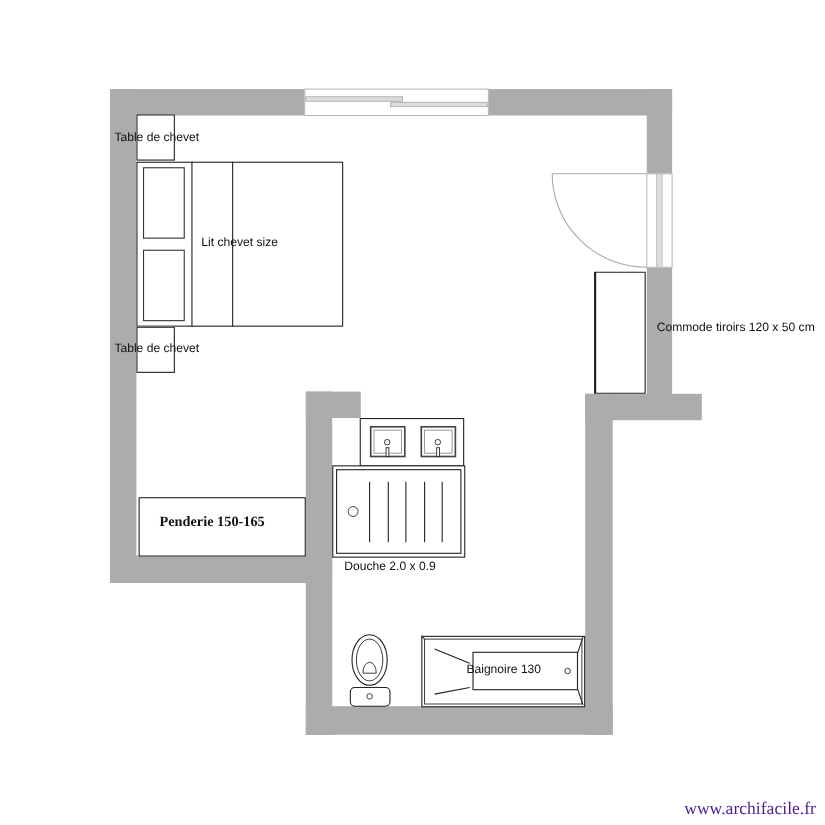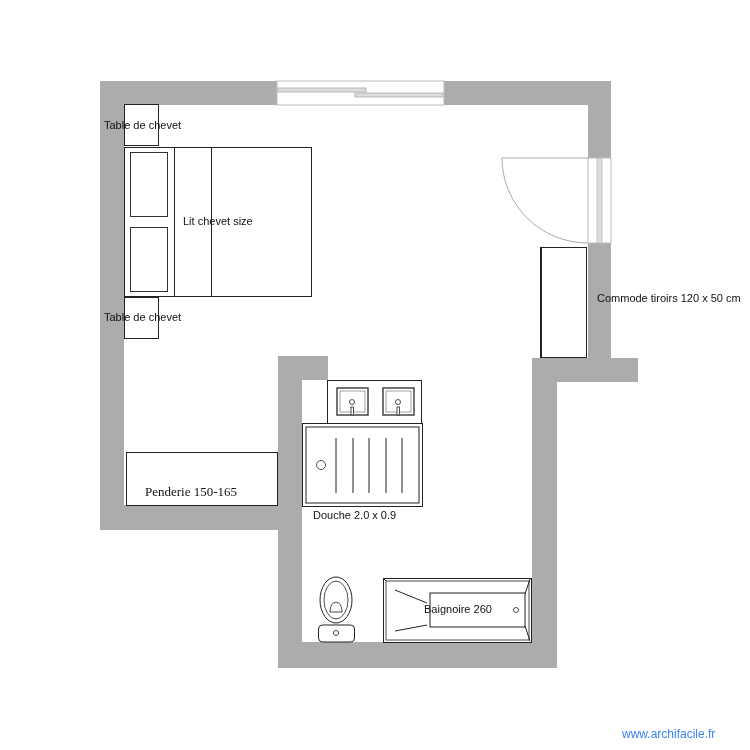--- a/index.html
+++ b/index.html
@@ -49,21 +49,21 @@
 <div class="abs" style="left:211px;top:147px;width:1px;height:150px;background:#222;"></div>
 <div class="label" style="left:183px;top:215px;">Lit chevet size</div>
 
 <div class="furn" style="left:124px;top:297px;width:35px;height:42px;"></div>
 <div class="label" style="left:104px;top:311px;">Table de chevet</div>
 
 <div class="furn" style="left:540px;top:247px;width:47px;height:111px;border-left:2px solid #222;"></div>
 <div class="label" style="left:569px;top:292px;margin-left:28px;">Commode tiroirs 120 x 50 cm</div>
 
 <div class="furn" style="left:126px;top:452px;width:152px;height:54px;"></div>
-<div class="label serif" style="left:145px;top:484px;">Penderie 150-165</div>
+<div class="label serif" style="left:145px;top:466px;font-weight:bold;">Penderie 150-165</div>
 
 <svg style="left:327px;top:380px;" width="96" height="44">
   <rect x="0.5" y="0.5" width="94" height="43" fill="#fff" stroke="#222" stroke-width="1"></rect>
   <rect x="10" y="8" width="31" height="27" fill="#fff" stroke="#444" stroke-width="1.5"></rect>
   <rect x="13" y="11" width="25" height="21" fill="none" stroke="#888" stroke-width="0.8"></rect>
   <circle cx="25" cy="22" r="2.5" fill="none" stroke="#222" stroke-width="0.8"></circle>
   <rect x="24" y="27" width="2.5" height="8" fill="#fff" stroke="#222" stroke-width="0.8"></rect>
   <rect x="56" y="8" width="31" height="27" fill="#fff" stroke="#444" stroke-width="1.5"></rect>
   <rect x="59" y="11" width="25" height="21" fill="none" stroke="#888" stroke-width="0.8"></rect>
   <circle cx="71" cy="22" r="2.5" fill="none" stroke="#222" stroke-width="0.8"></circle>
@@ -94,15 +94,15 @@
   <rect x="0.5" y="0.5" width="148" height="64" fill="#fff" stroke="#222" stroke-width="1"></rect>
   <rect x="3" y="3" width="143" height="59" fill="none" stroke="#222" stroke-width="0.8"></rect>
   <rect x="47" y="15" width="95" height="34" fill="#fff" stroke="#222" stroke-width="1"></rect>
   <line x1="3" y1="3" x2="0" y2="0" stroke="#222"></line>
   <line x1="12" y1="12" x2="44" y2="25" stroke="#222" stroke-width="1"></line>
   <line x1="12" y1="53" x2="44" y2="47" stroke="#222" stroke-width="1"></line>
   <line x1="142" y1="16" x2="147" y2="1" stroke="#222" stroke-width="1"></line>
   <line x1="142" y1="48" x2="147" y2="63" stroke="#222" stroke-width="1"></line>
   <circle cx="133" cy="32" r="2.5" fill="none" stroke="#222" stroke-width="0.8"></circle>
 </svg>
-<div class="label" style="left:424px;top:603px;">Baignoire 260</div>
+<div class="label" style="left:424px;top:603px;">Baignoire 130</div>
 
-<div class="label" style="left:622px;top:727px;font-size:12px;color:#3b82f6;">www.archifacile.fr</div>
+<div class="label" style="left:622px;top:727px;font-size:16px;color:#4c1d95;font-family:Liberation Serif, serif;">www.archifacile.fr</div>
 
 </body></html>

